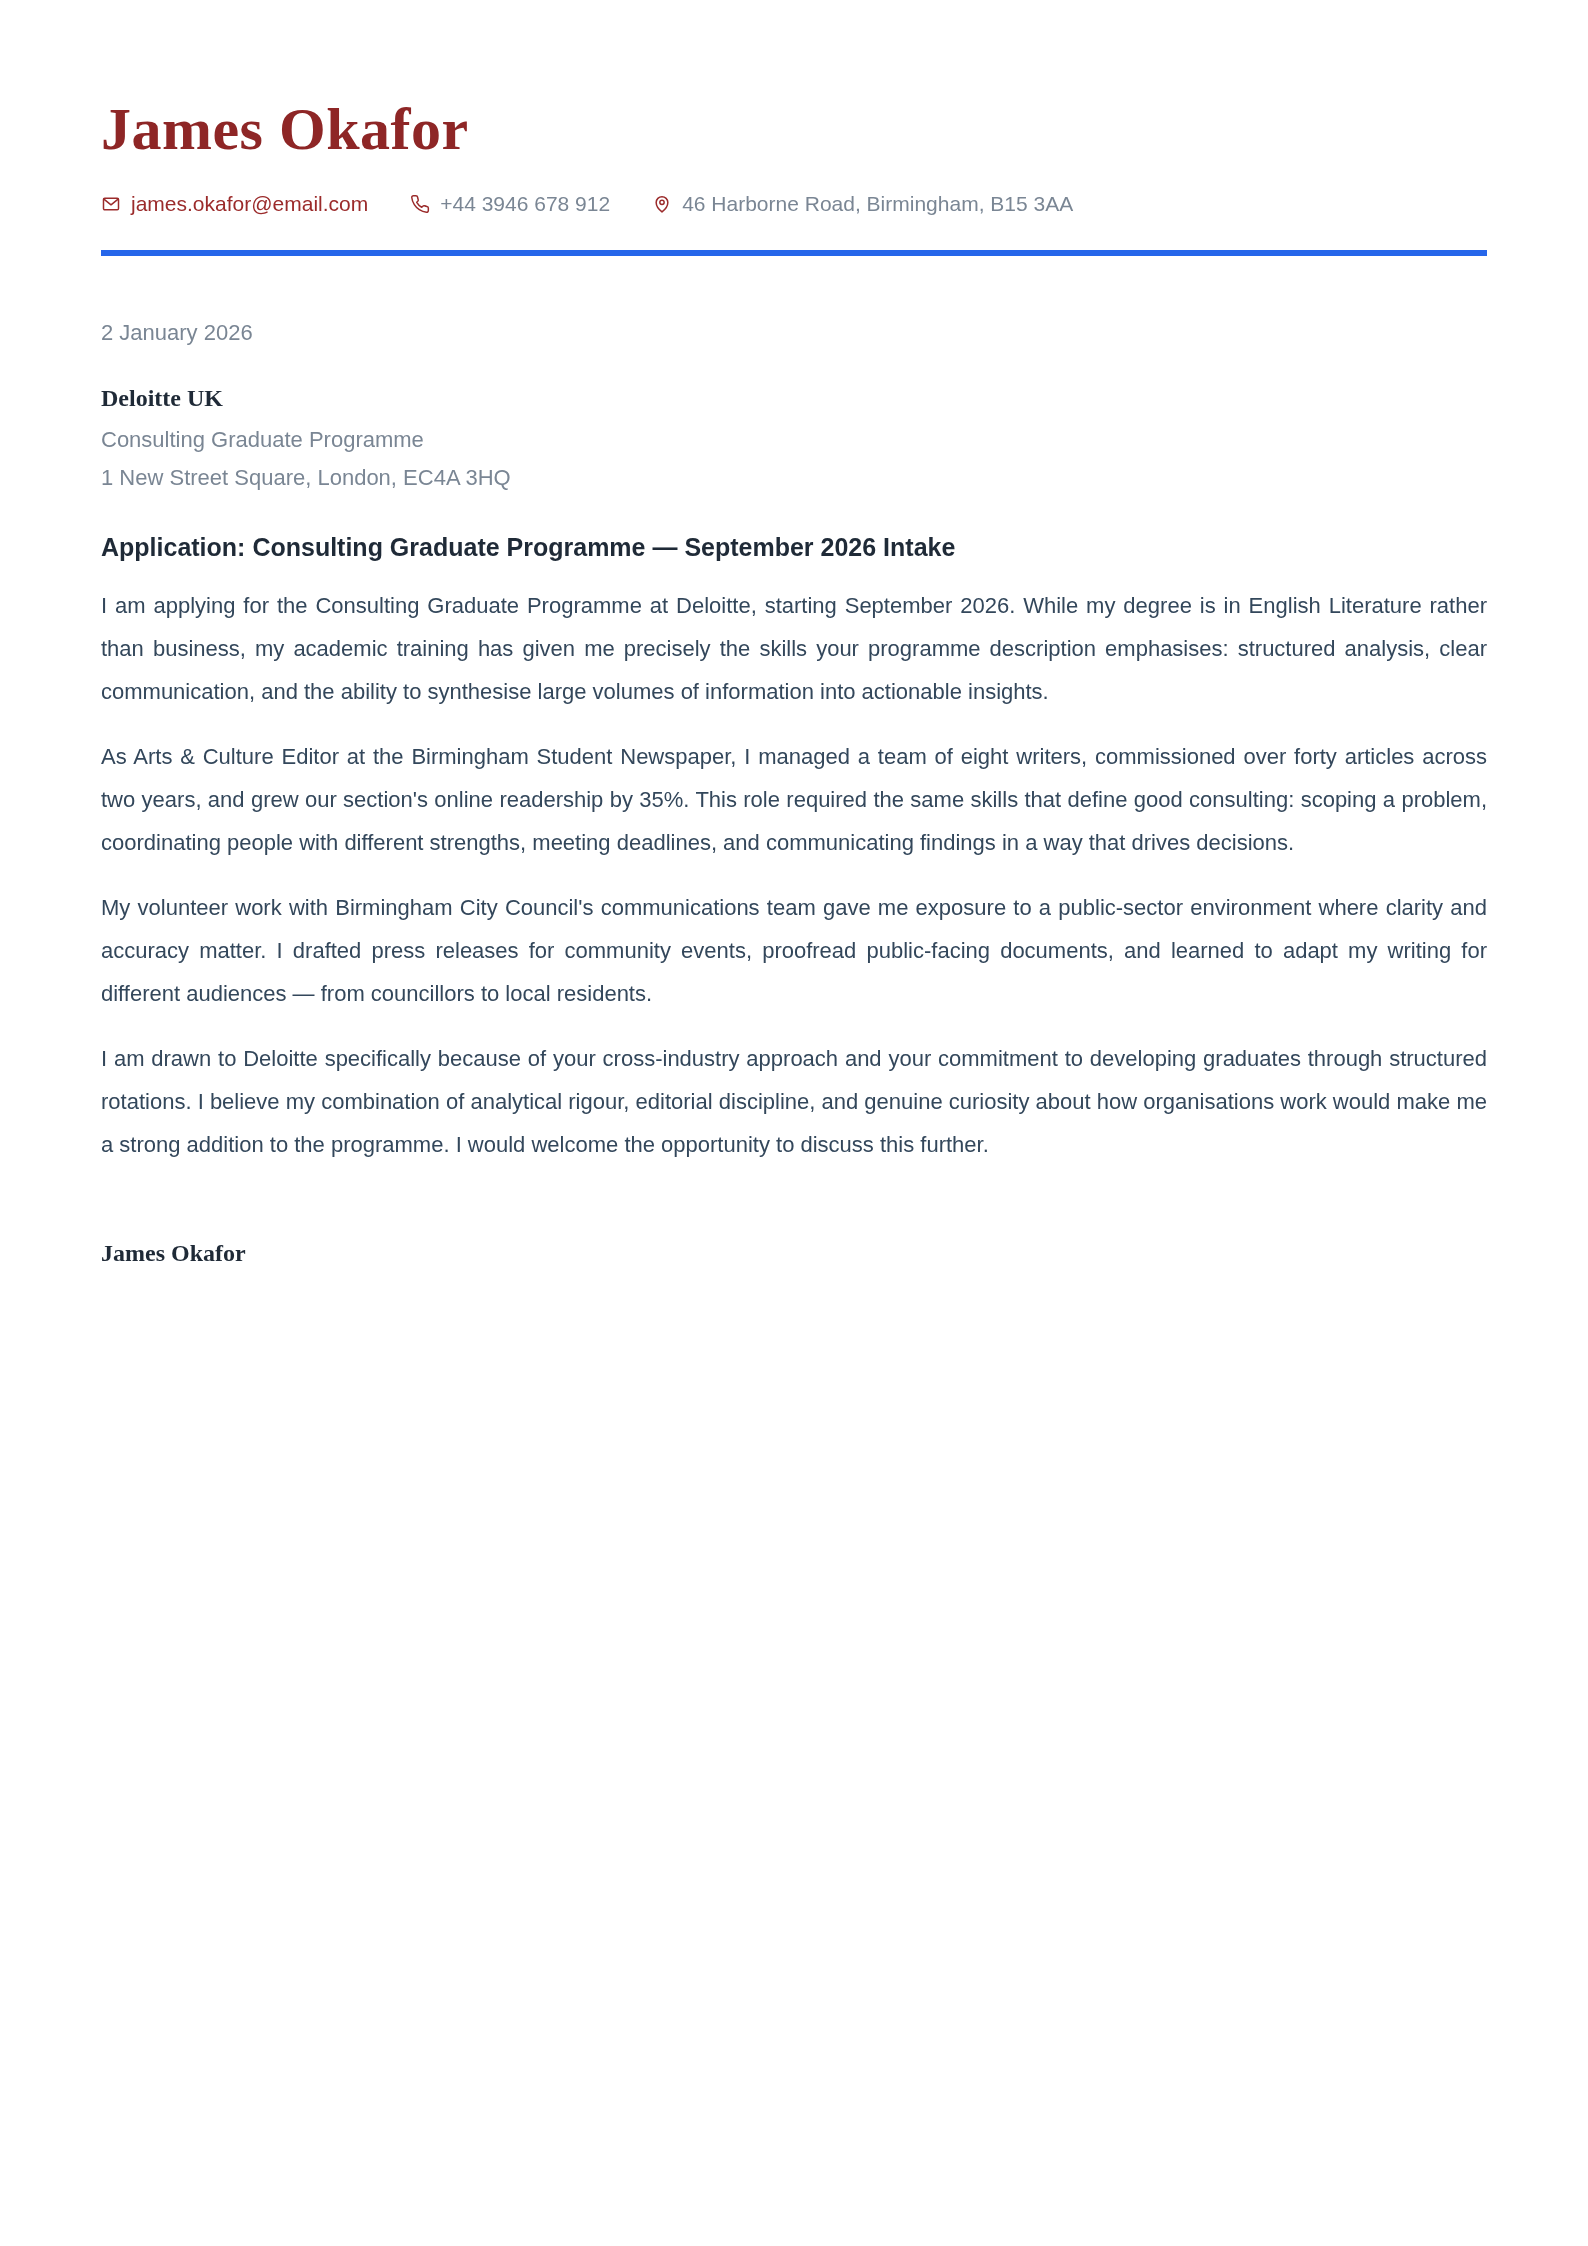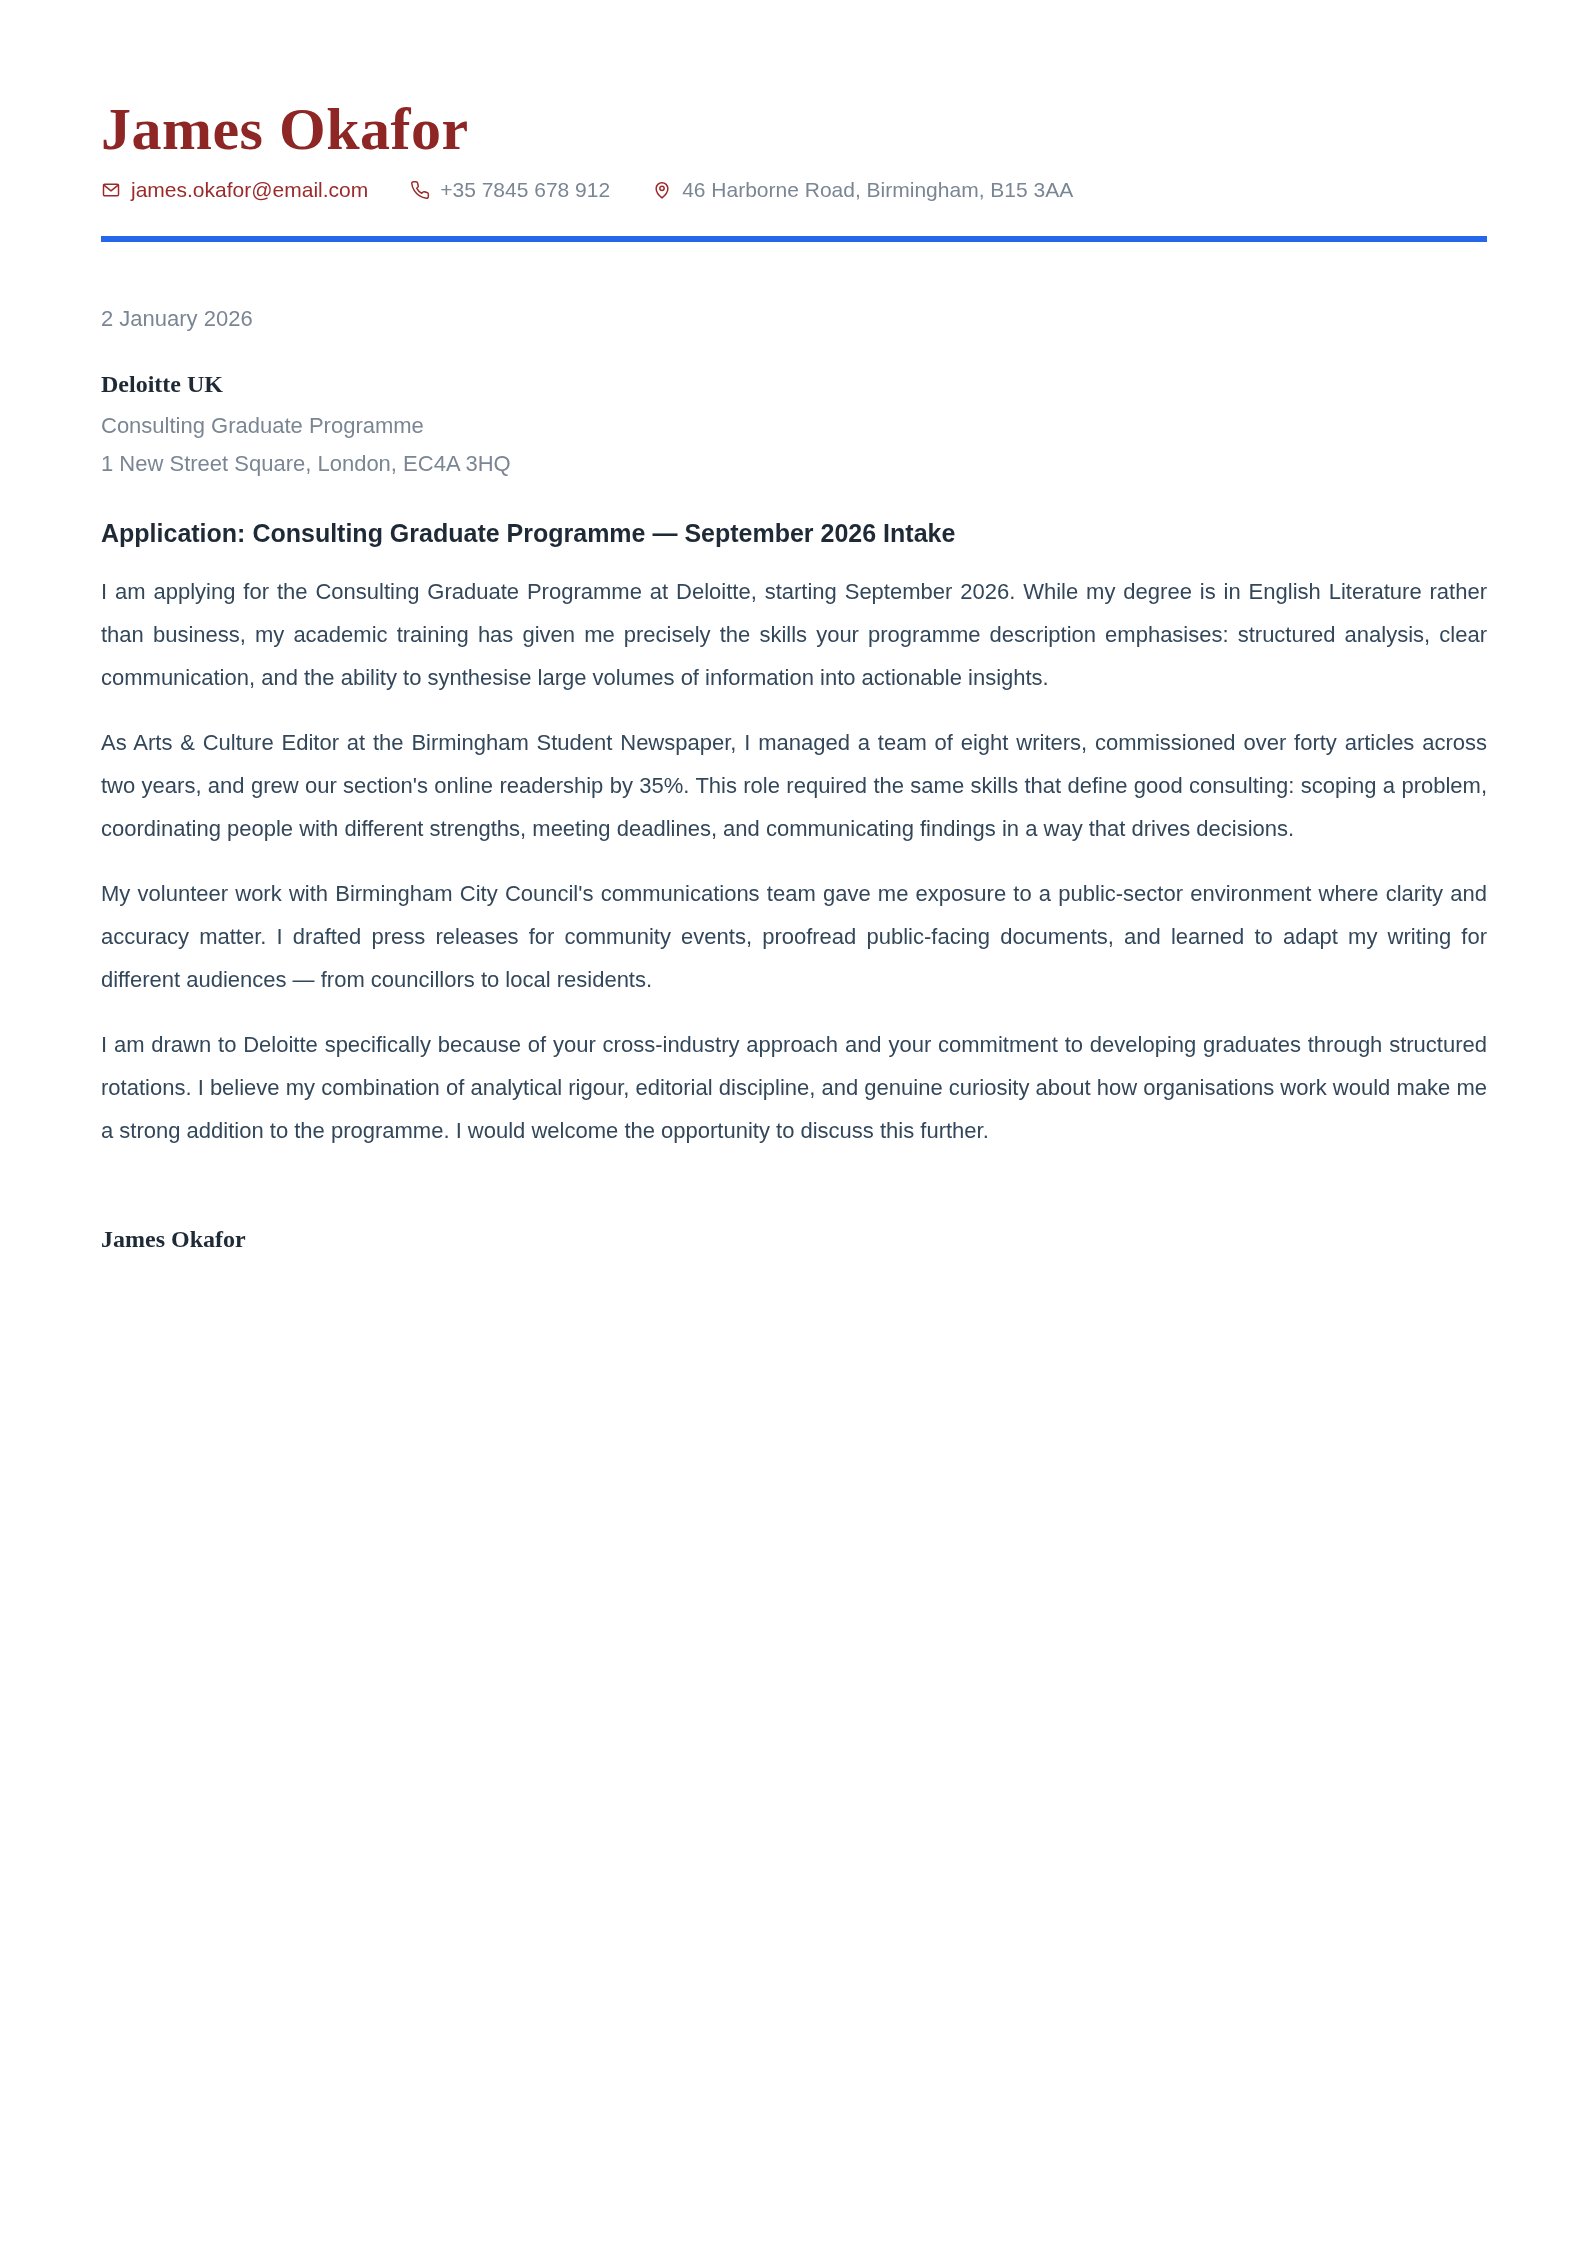--- a/index.html
+++ b/index.html
@@ -20,21 +20,21 @@
     margin: 0;
     font-family: "Liberation Serif", serif;
     font-weight: 700;
     font-size: 60px;
     line-height: 1.1;
     color: #8E2626;
     letter-spacing: 0.5px;
   }
 
   .contact-row {
-    margin-top: 16px;
+    margin-top: 30px;
     display: flex;
     align-items: center;
     gap: 42px;
     font-size: 21px;
     color: #7A8694;
     white-space: nowrap;
   }
   .contact-item {
     display: inline-flex;
     align-items: center;
@@ -121,21 +121,21 @@
         </span>
         <a class="email-link">james.okafor@email.com</a>
       </span>
 
       <span class="contact-item">
         <span>
           <svg width="20" height="20" viewBox="0 0 24 24" fill="none" stroke="#9B2B2B" stroke-width="1.8" stroke-linecap="round" stroke-linejoin="round">
             <path d="M22 16.92v3a2 2 0 0 1-2.18 2 19.79 19.79 0 0 1-8.63-3.07 19.5 19.5 0 0 1-6-6 19.79 19.79 0 0 1-3.07-8.67A2 2 0 0 1 4.11 2h3a2 2 0 0 1 2 1.72 12.84 12.84 0 0 0 .7 2.81 2 2 0 0 1-.45 2.11L8.09 9.91a16 16 0 0 0 6 6l1.27-1.27a2 2 0 0 1 2.11-.45 12.84 12.84 0 0 0 2.81.7A2 2 0 0 1 22 16.92z"></path>
           </svg>
         </span>
-        <span>+35 7845 678 912</span>
+        <span>+44 3946 678 912</span>
       </span>
 
       <span class="contact-item">
         <span>
           <svg width="20" height="20" viewBox="0 0 24 24" fill="none" stroke="#9B2B2B" stroke-width="1.8" stroke-linecap="round" stroke-linejoin="round">
             <path d="M12 21.5s-7-5.4-7-11.3a7 7 0 0 1 14 0c0 5.9-7 11.3-7 11.3z"></path>
             <circle cx="12" cy="10" r="2.6"></circle>
           </svg>
         </span>
         <span>46 Harborne Road, Birmingham, B15 3AA</span>

